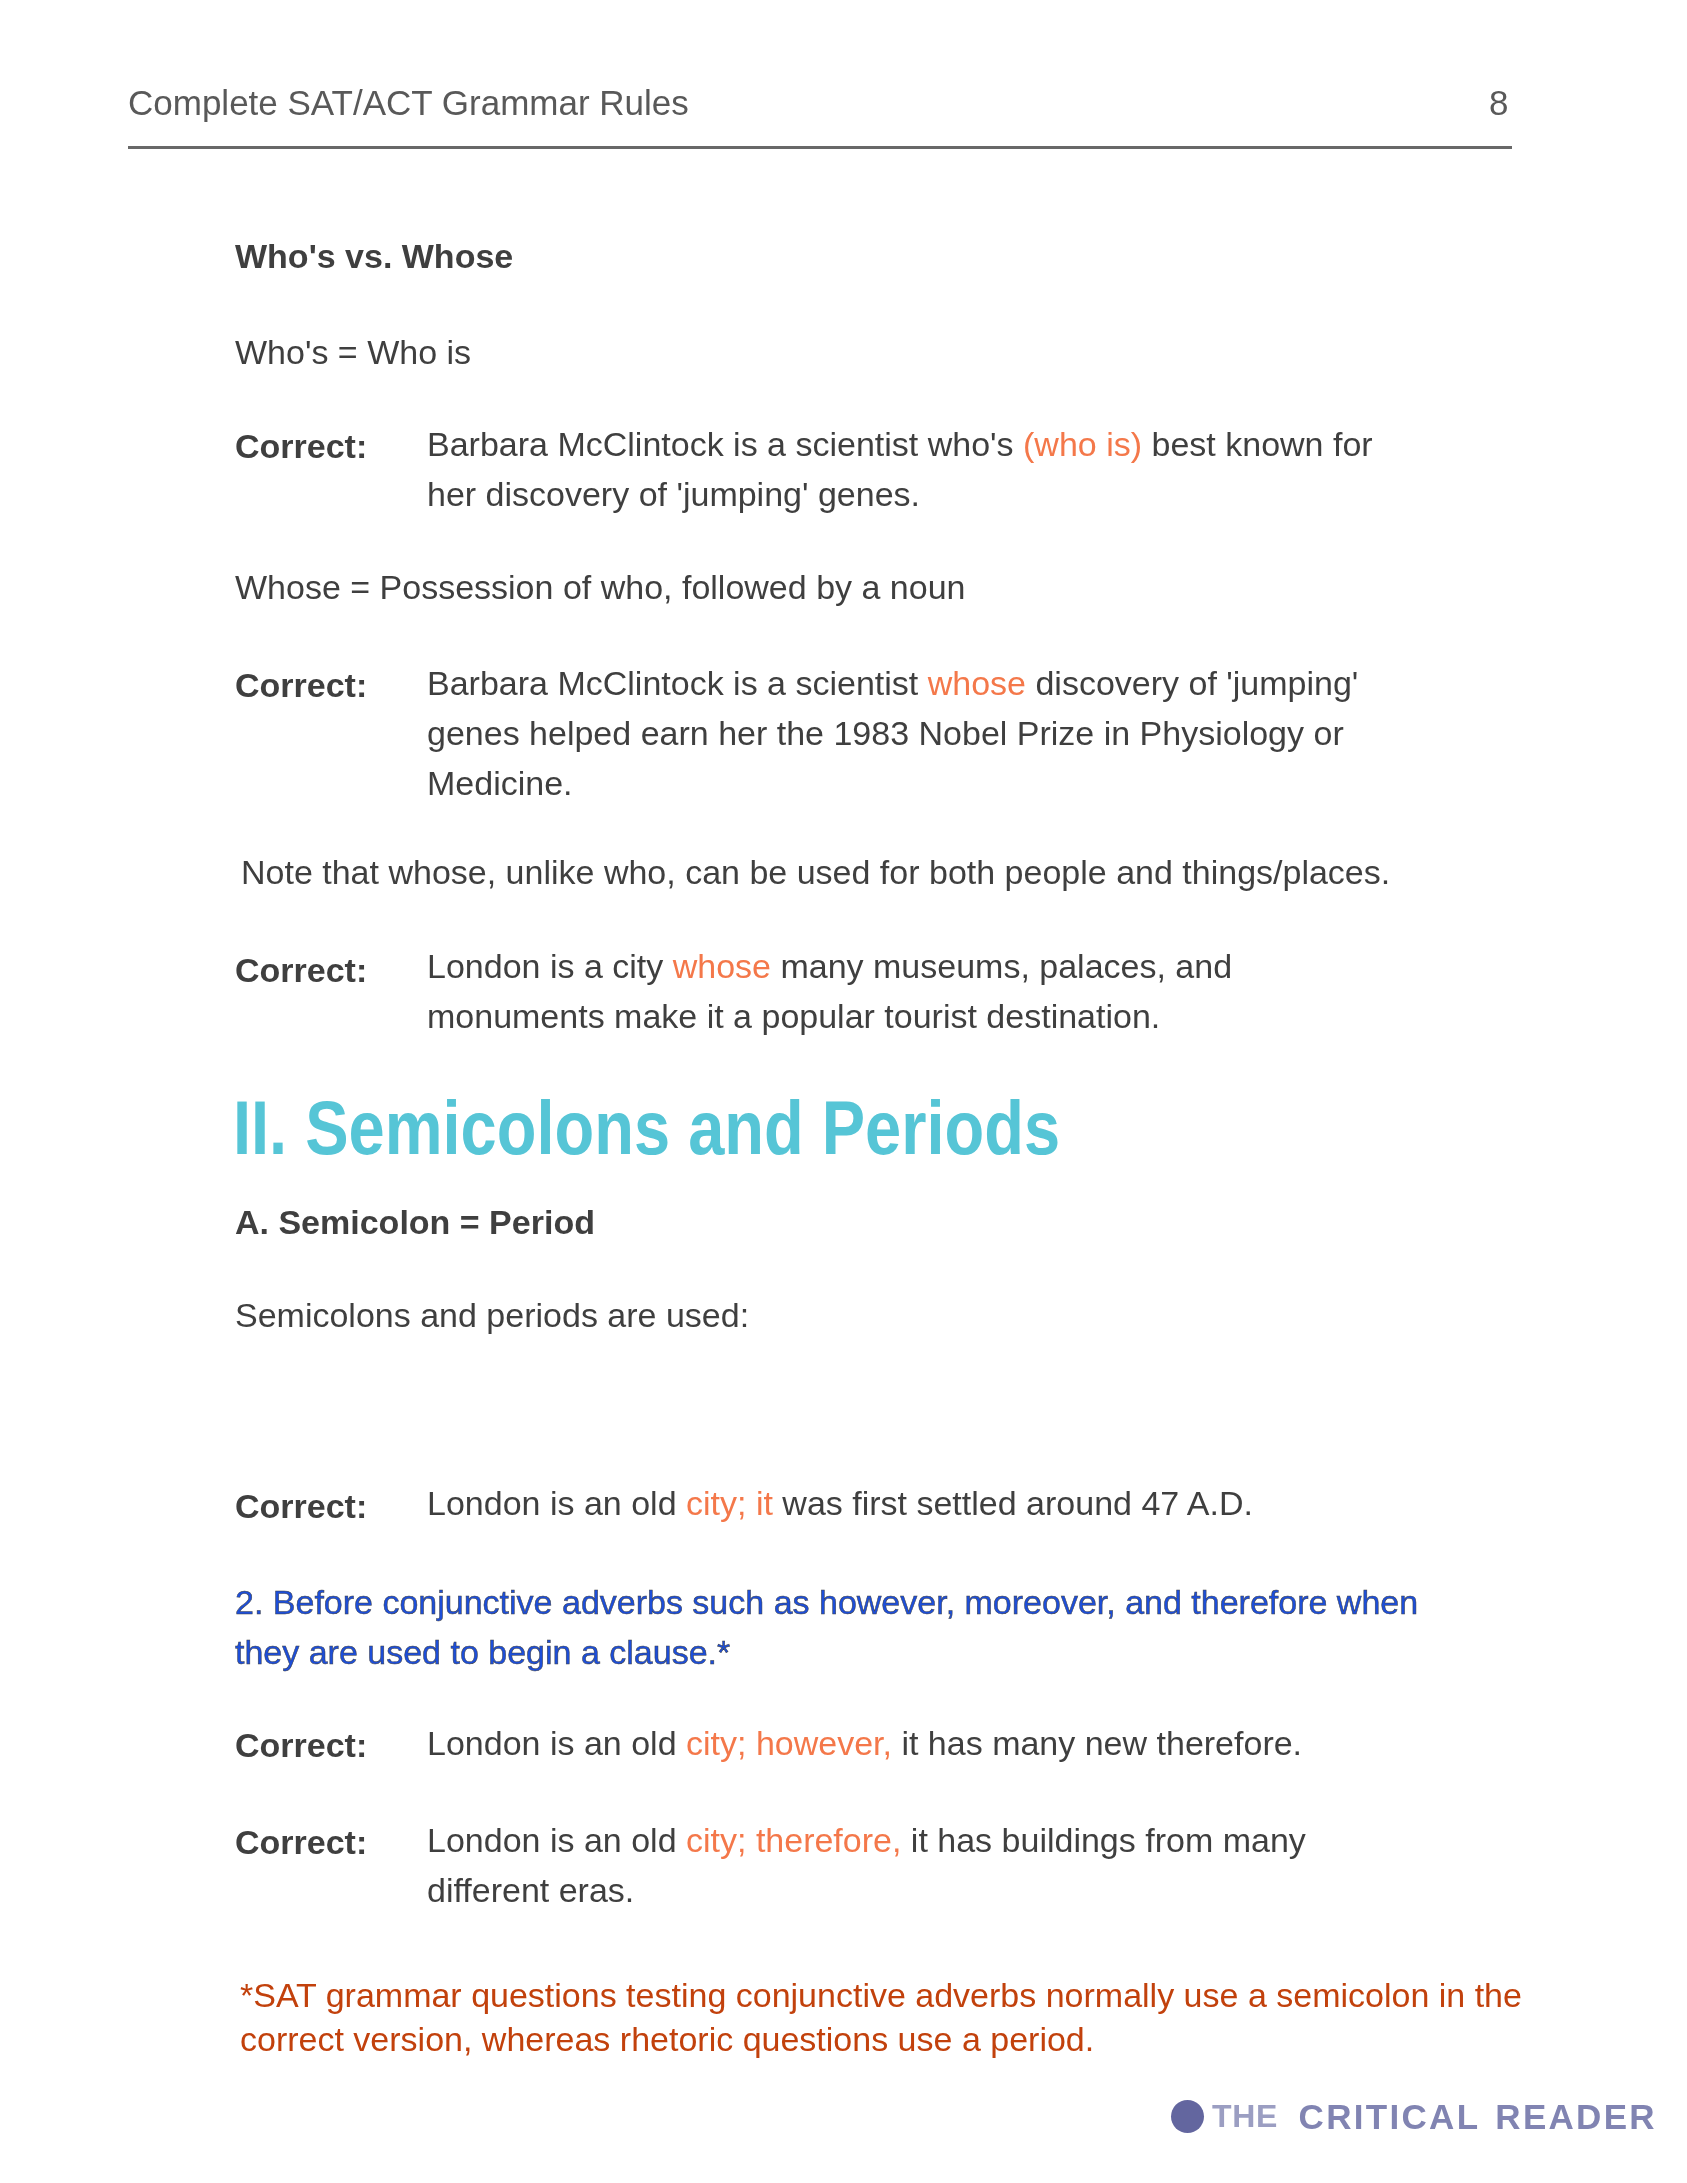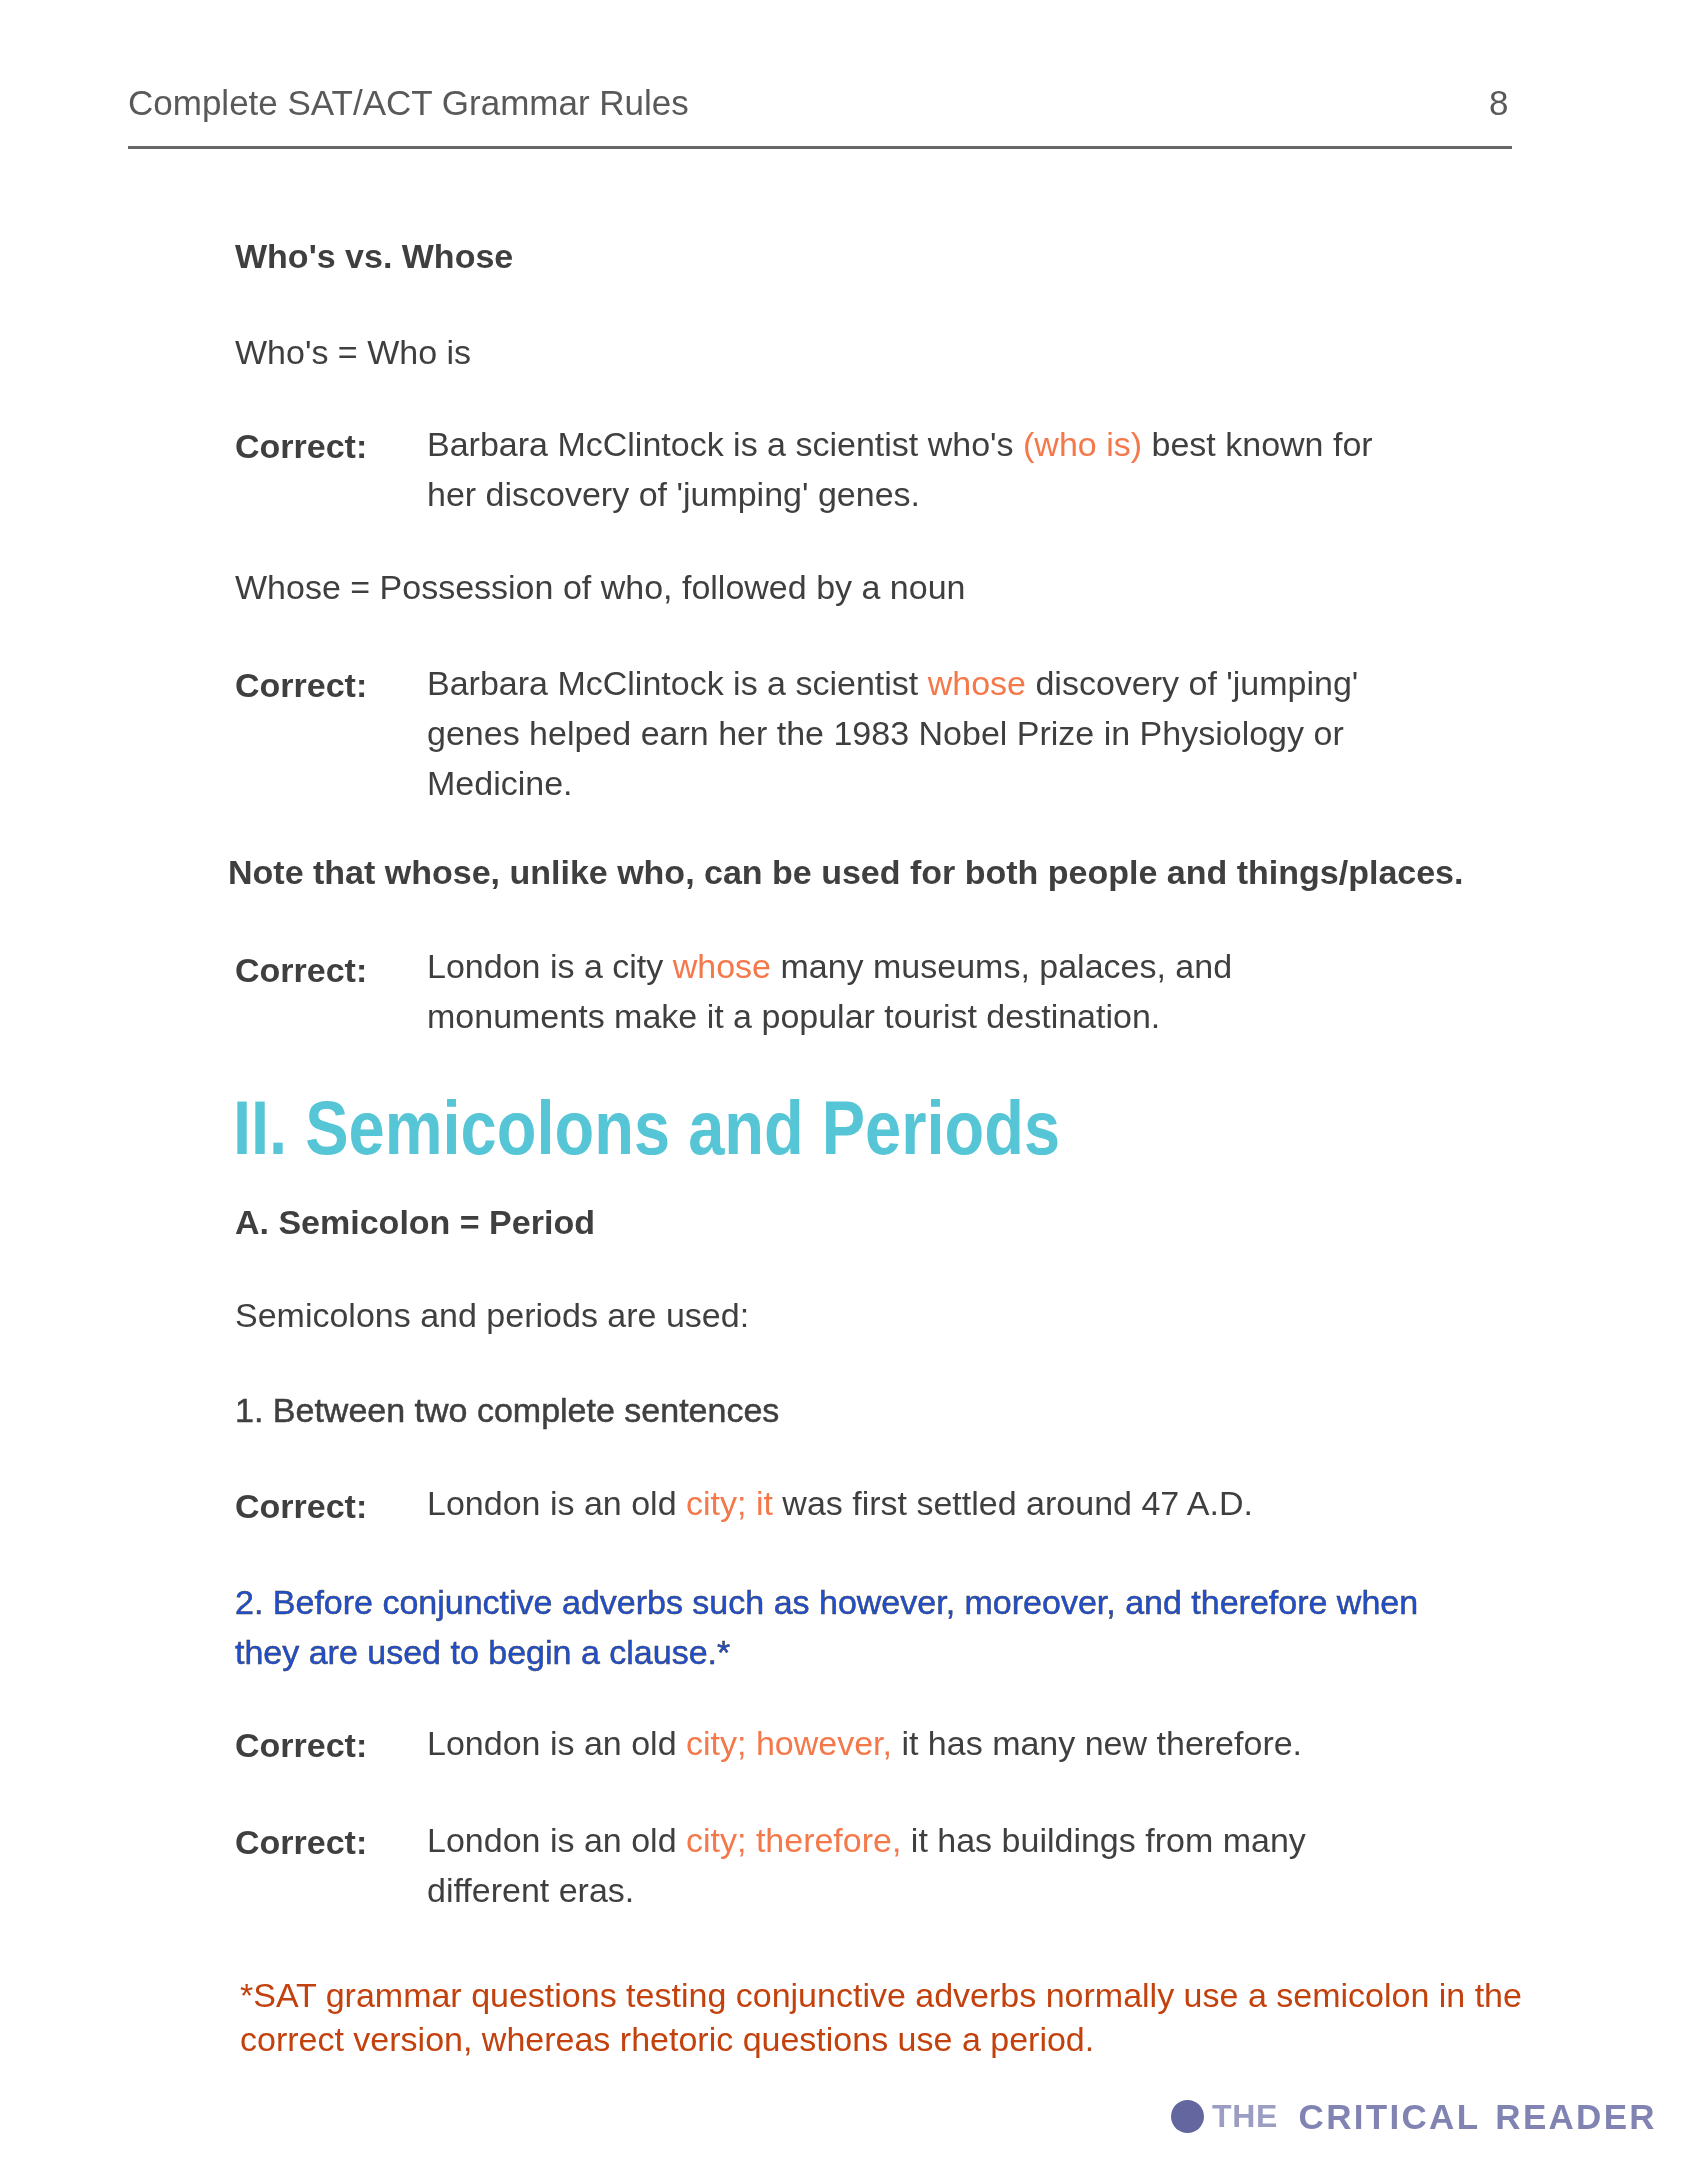--- a/index.html
+++ b/index.html
@@ -60,34 +60,33 @@
     <span class="txt" style="top:419px;"><span>Barbara McClintock is a scientist who's </span><span class="hl">(who is)</span><span> best known for her discovery of 'jumping' genes.</span></span>
   </div>
 
   <div class="b" style="left:235px;top:570px;">Whose = Possession of who, followed by a noun</div>
 
   <div>
     <span class="lab" style="top:666px;">Correct:</span>
     <span class="txt" style="top:658px;"><span>Barbara McClintock is a scientist </span><span class="hl">whose</span><span> discovery of 'jumping' genes helped earn her the 1983 Nobel Prize in Physiology or Medicine.</span></span>
   </div>
 
-  <div class="b" style="left:228px;top:855px;font-weight:bold;">Note that whose, unlike who, can be used for both people and things/places.</div>
+  <div class="b" style="left:241px;top:855px;">Note that whose, unlike who, can be used for both people and things/places.</div>
 
   <div>
     <span class="lab" style="top:951px;">Correct:</span>
     <span class="txt" style="top:941px;"><span>London is a city </span><span class="hl">whose</span><span> many museums, palaces, and monuments make it a popular tourist destination.</span></span>
   </div>
 
   <div class="sect" style="left:233px;top:1090px;">II. Semicolons and Periods</div>
 
   <div class="b bold" style="left:235px;top:1205px;">A. Semicolon = Period</div>
 
   <div class="b" style="left:235px;top:1298px;">Semicolons and periods are used:</div>
 
-  <div class="b semi" style="left:235px;top:1393px;">1. Between two complete sentences</div>
 
   <div>
     <span class="lab" style="top:1487px;">Correct:</span>
     <span class="txt" style="top:1478px;"><span>London is an old </span><span class="hl">city; it</span><span> was first settled around 47 A.D.</span></span>
   </div>
 
   <div class="bw semi" style="left:235px;top:1577px;width:1231px;">2. Before conjunctive adverbs such as however, moreover, and therefore when they are used to begin a clause.*</div>
 
   <div>
     <span class="lab" style="top:1726px;">Correct:</span>

